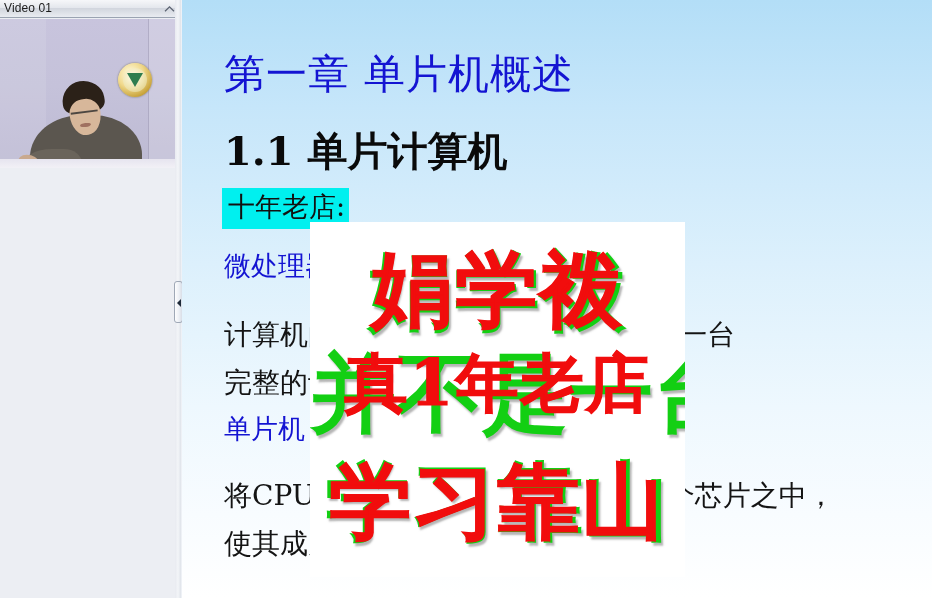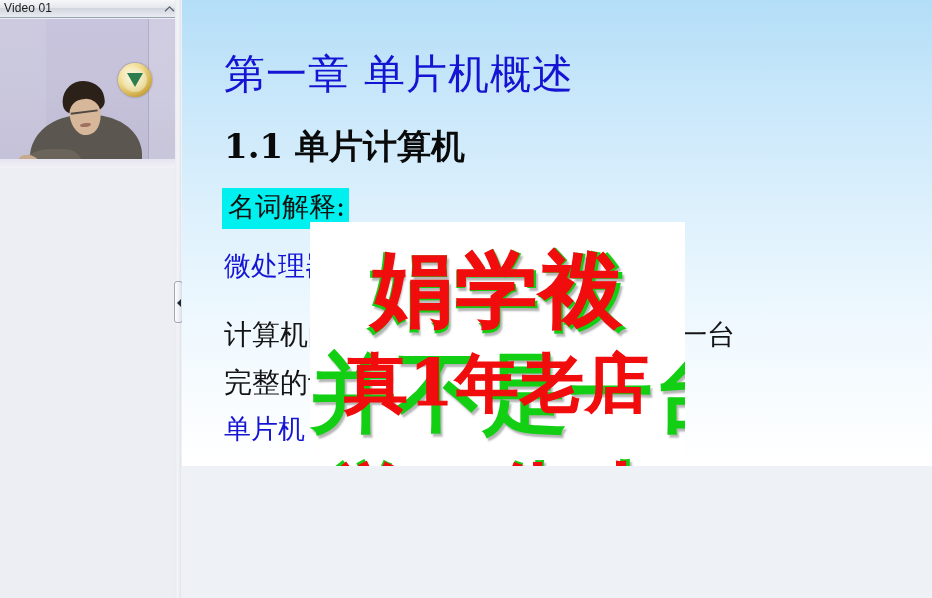--- a/index.html
+++ b/index.html
@@ -113,33 +113,33 @@
     box-sizing:border-box;
   }
   #splitter-arrow{
     position:absolute;left:2px;top:17px;width:0;height:0;
     border-top:4px solid transparent;border-bottom:4px solid transparent;
     border-right:4px solid #1e2a38;
   }
 
   
   #slide{
-    position:absolute;left:182px;top:0;width:750px;height:466px;
+    position:absolute;left:182px;top:0;width:750px;height:598px;
     background:linear-gradient(to bottom,#b3def7 0%,#c6e6fa 18%,#dcf0fc 44%,#eef8fe 68%,#f8fcff 86%,#ffffff 100%);
     overflow:hidden;
   }
   #slide-title{
     position:absolute;left:42px;top:47px;
     font-family:"DejaVu Serif","Liberation Serif",serif;
     font-size:41px;color:#1414d2;white-space:nowrap;letter-spacing:1px;
   }
   #slide-subtitle{
     position:absolute;left:42px;top:124px;
     font-family:"DejaVu Serif","Liberation Serif",serif;
-    font-size:34px;font-weight:bold;color:#0a0a0a;white-space:nowrap;
+    font-size:40px;font-weight:bold;color:#0a0a0a;white-space:nowrap;
   }
   #term-heading{
     position:absolute;left:40px;top:188px;
     background:#00f0ef;color:#121212;
     font-family:"DejaVu Serif","Liberation Serif",serif;
     font-size:27px;padding:1px 4px 4px 6px;white-space:nowrap;
   }
   .blue-line{
     position:absolute;left:42px;
     font-family:"DejaVu Serif","Liberation Serif",serif;
@@ -227,21 +227,21 @@
   <div id="splitter-handle">
     <div id="splitter-arrow"></div>
   </div>
 
   <div id="slide">
 
     <div id="slide-title">第一章  单片机概述</div>
 
     <div id="slide-subtitle">1.1  单片计算机</div>
 
-    <div id="term-heading">名词解释:</div>
+    <div id="term-heading">十年老店:</div>
 
     <div class="blue-line" id="blue-micro">微处理器</div>
 
     <div class="body-line" id="body-l1">计算机的核心部件（CPU），并不是一台</div>
 
     <div class="body-line" id="body-l2">完整的计算机。</div>
 
     <div class="blue-line" id="blue-chip">单片机</div>
 
     <div class="body-line" id="body-l3">将CPU、存储器、I/O接口集成于一个芯片之中，</div>

